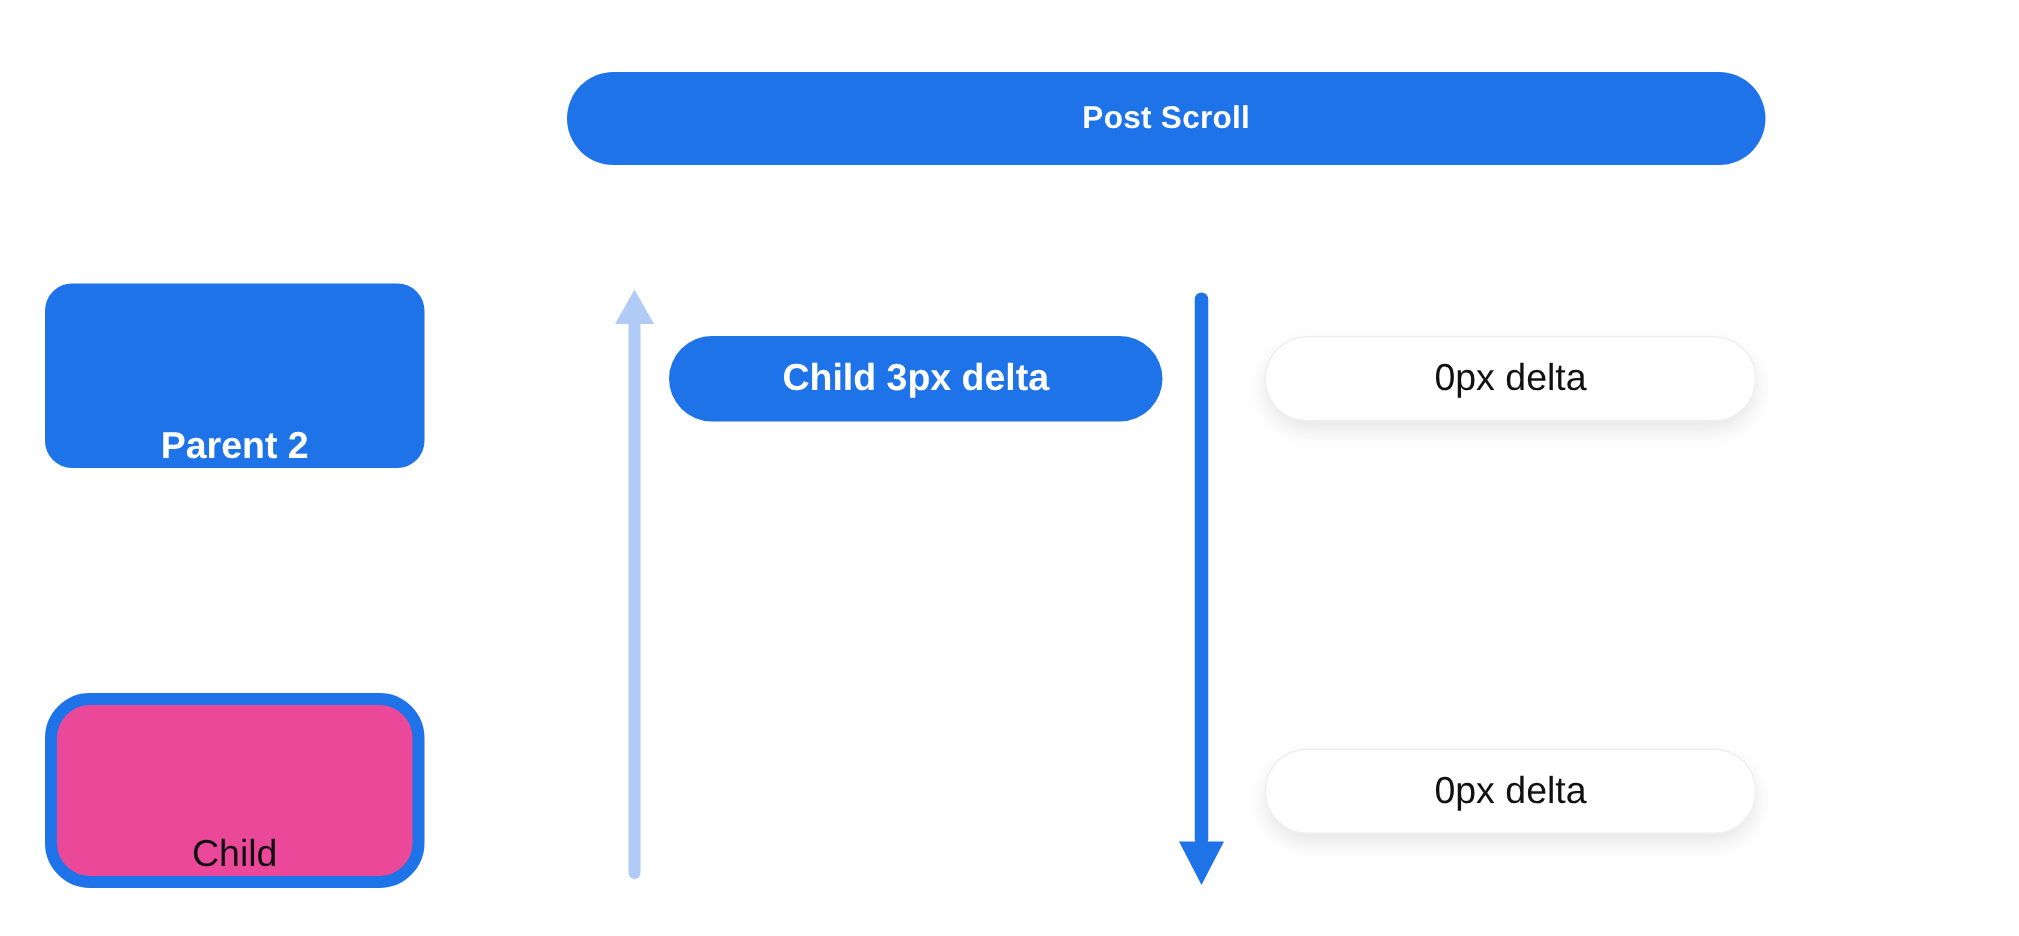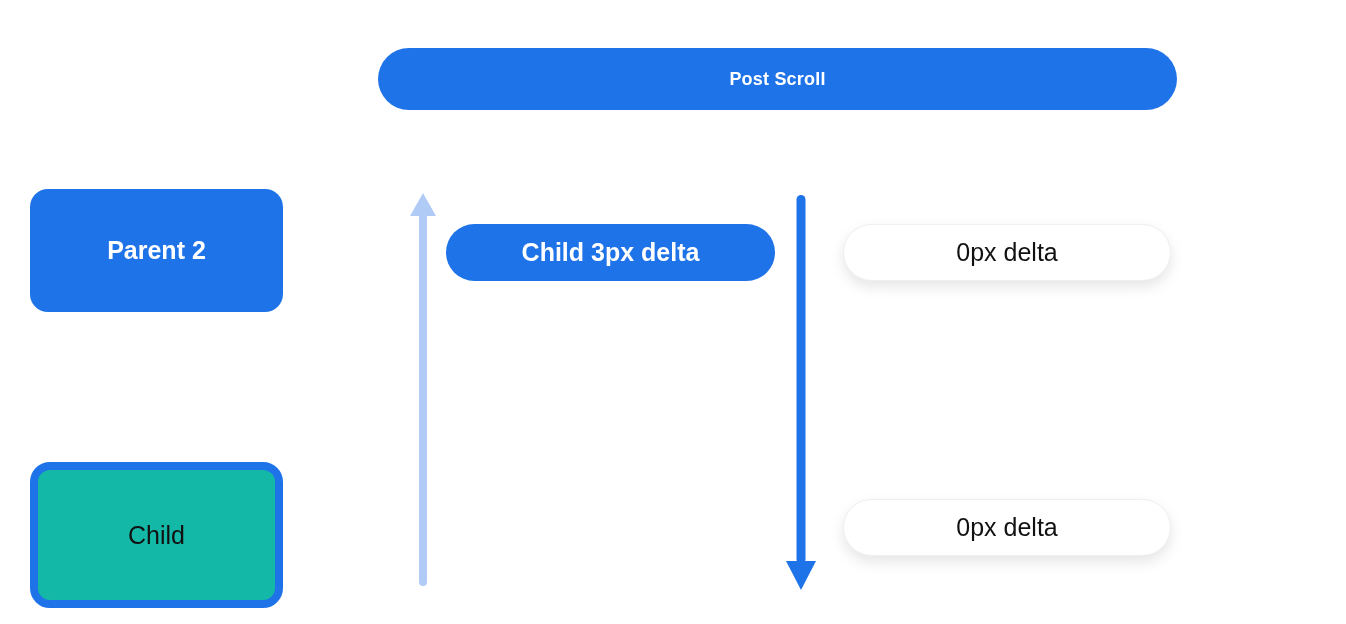--- a/index.html
+++ b/index.html
@@ -22,50 +22,50 @@
     left: 378px;
     top: 48px;
     width: 799px;
     height: 62px;
     background: #1f73e8;
     border-radius: 31px;
     display: flex;
     align-items: center;
     justify-content: center;
     color: #ffffff;
-    font-size: 18px;
+    font-size: 21px;
     font-weight: 700;
     letter-spacing: 0.2px;
   }
 
   
   .box {
     position: absolute;
     left: 30px;
     width: 253px;
     display: flex;
-    align-items: center;
+    align-items: flex-end;
     justify-content: center;
     font-size: 25px;
     font-weight: 600;
     border-radius: 18px;
     box-sizing: border-box;
   }
   .box.blue {
     background: #1f73e8;
     color: #ffffff;
   }
   .box.parent2 { top: 189px; height: 123px; }
   .box.parent1 { top: 327px; height: 123px; }
   .box.child {
     top: 462px;
-    height: 146px;
-    background: #14b8a6;
+    height: 130px;
+    background: #ec4899;
     border: 8px solid #1f73e8;
-    border-radius: 20px;
+    border-radius: 30px;
     color: #111111;
     font-weight: 500;
   }
 
   
   .arrow {
     position: absolute;
     width: 48px;
   }
   .arrow .shaft {

